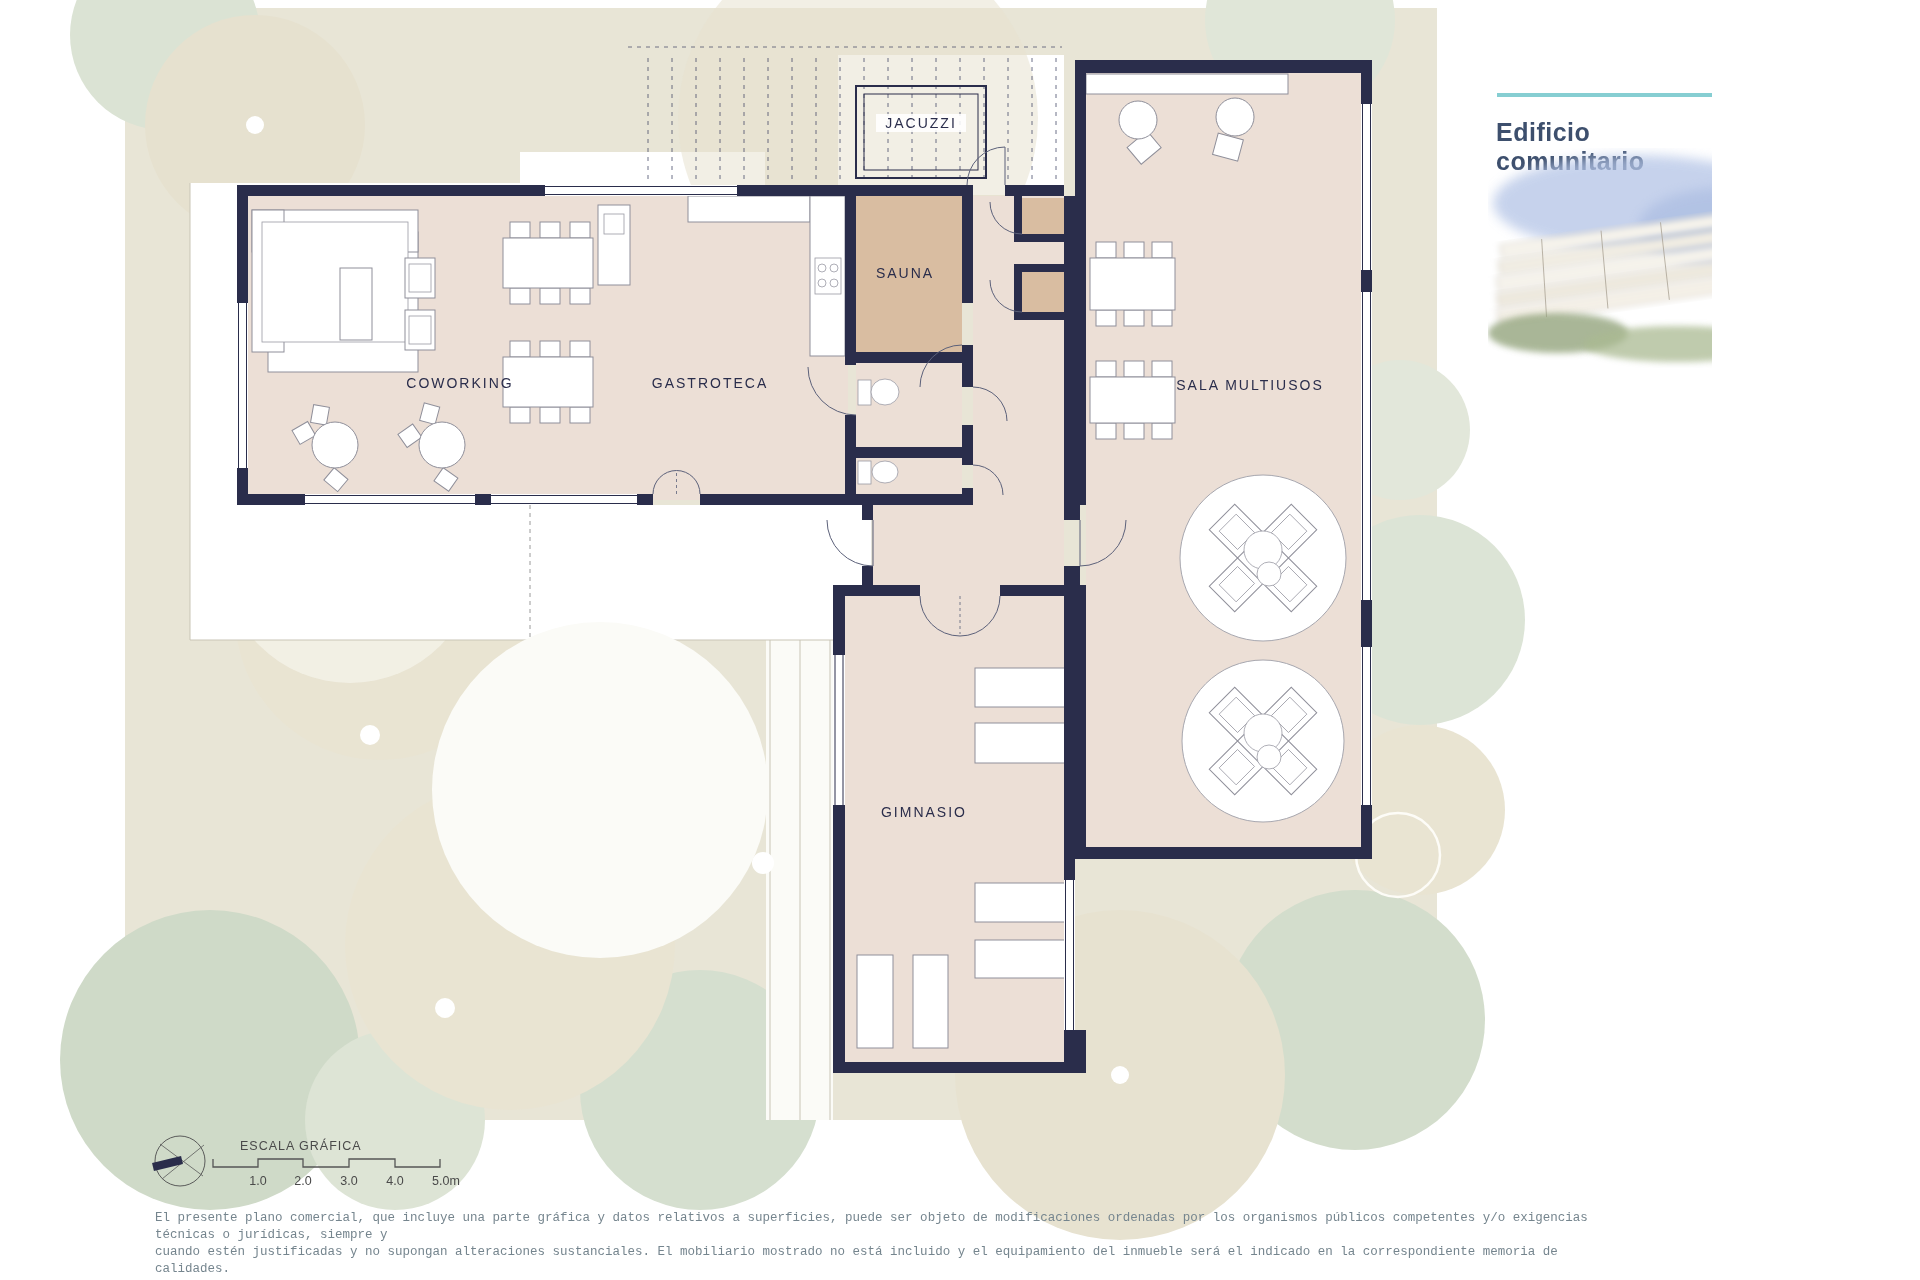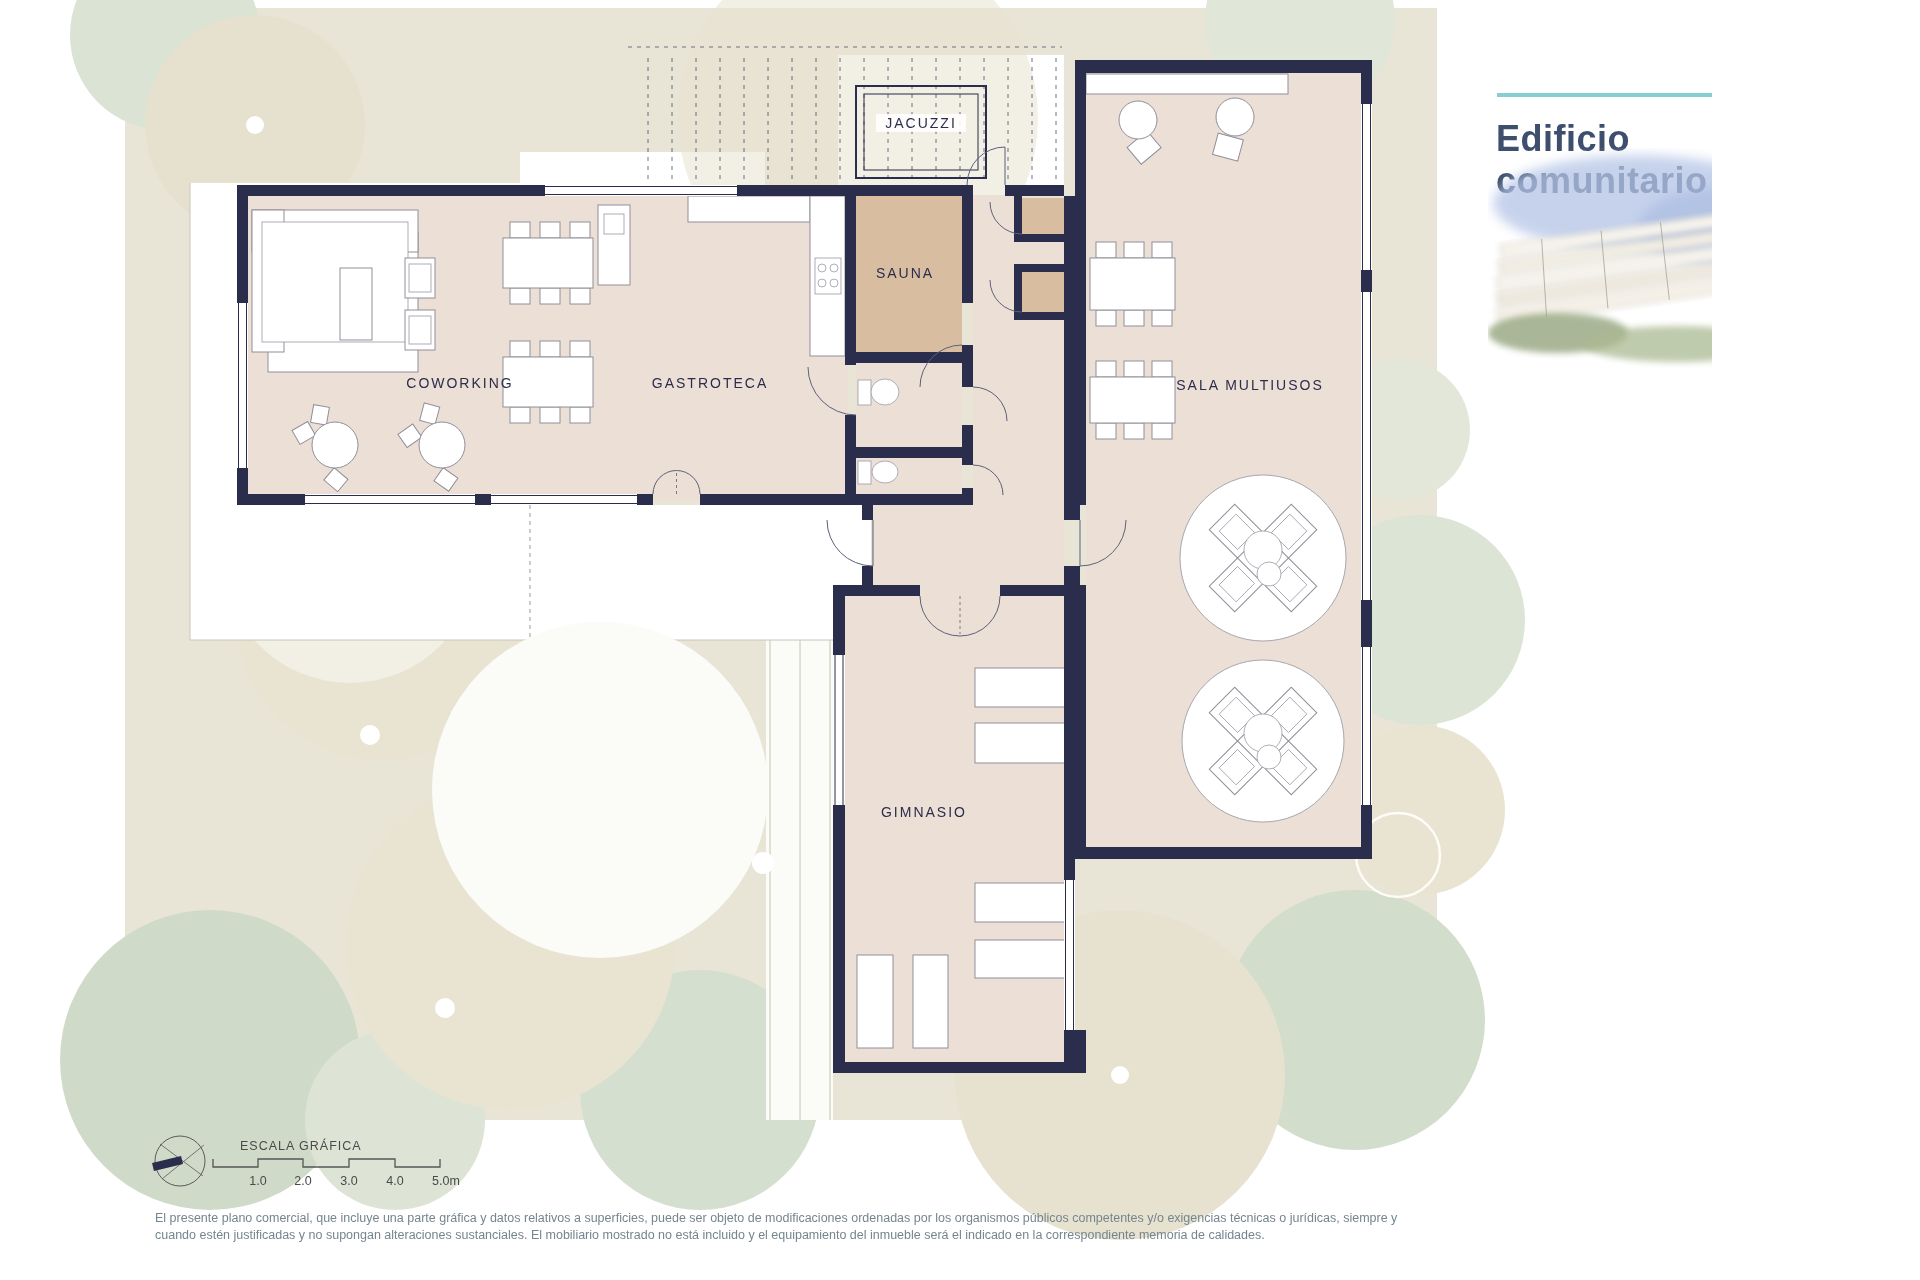--- a/index.html
+++ b/index.html
@@ -8,25 +8,25 @@
   svg text{font-family:"Liberation Sans",sans-serif;}
   .wall{fill:#2a2d4b;}
   .furn{fill:#ffffff;stroke:#8f8f9a;stroke-width:1;}
   .furnl{fill:#ffffff;stroke:#9a9aa4;stroke-width:0.8;}
   .arc{fill:none;stroke:#5c617a;stroke-width:1;}
   .winglass{stroke:#2a2d4b;stroke-width:1;}
   .roomlabel{font-size:14px;fill:#2a2d4b;letter-spacing:2px;text-anchor:middle;}
   .edge{stroke:#c9c5b6;stroke-width:1;}
   .deckdash{stroke:#3c4060;stroke-width:1;stroke-dasharray:4 5;opacity:.75;}
   .scaletext{font-size:12.5px;fill:#4a4a4a;}
-  .panel-title{position:absolute;left:1496px;top:118px;font-size:36px;font-weight:bold;
+  .panel-title{position:absolute;left:1496px;top:118px;font-size:25px;font-weight:bold;
                color:#3d4f6d;letter-spacing:.5px;}
   .panel-rule{position:absolute;left:1497px;top:93px;width:376px;height:4px;background:#86ced2;}
   .disclaimer{position:absolute;left:155px;top:1210px;width:1480px;font-size:12.5px;
-              color:#75858e;line-height:17px;}
+              color:#75858e;line-height:17px;font-family:Liberation Mono, monospace;}
   .version{position:absolute;left:1774px;top:1205px;font-size:35px;font-weight:normal;color:#14532d;}
   .rendering{position:absolute;left:1488px;top:148px;width:330px;height:220px;}
 </style>
 </head>
 <body>
 
 <div class="page">
 
 <svg width="1920" height="1280" viewBox="0 0 1920 1280">
 

